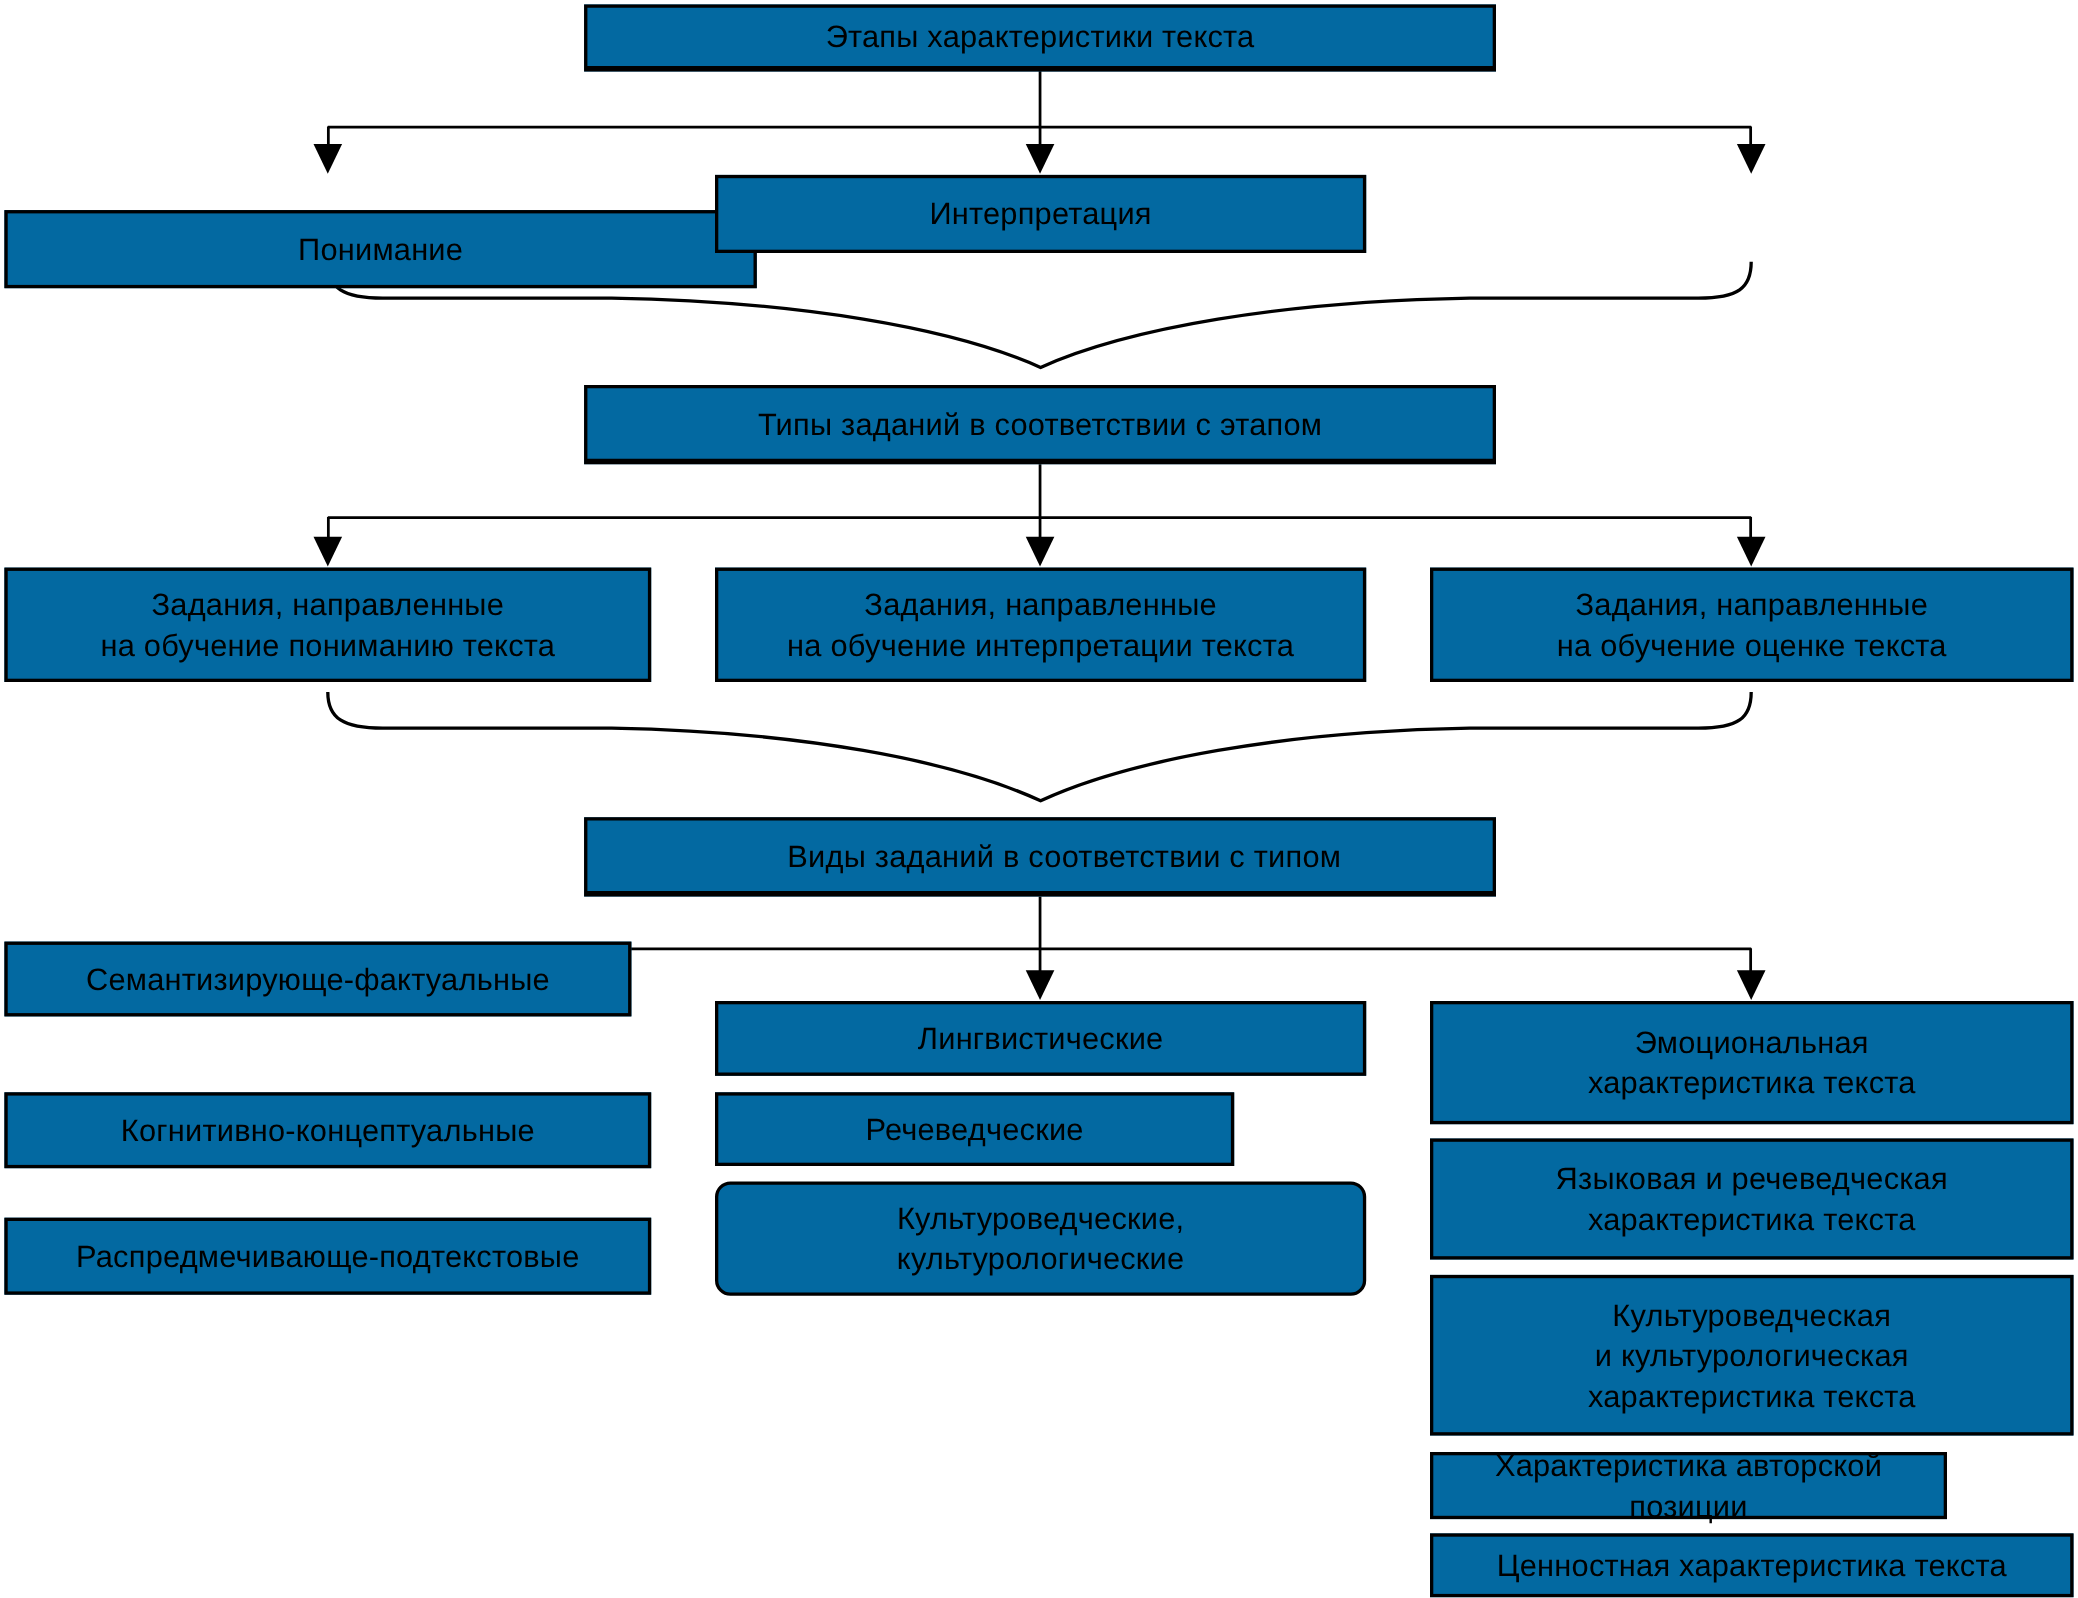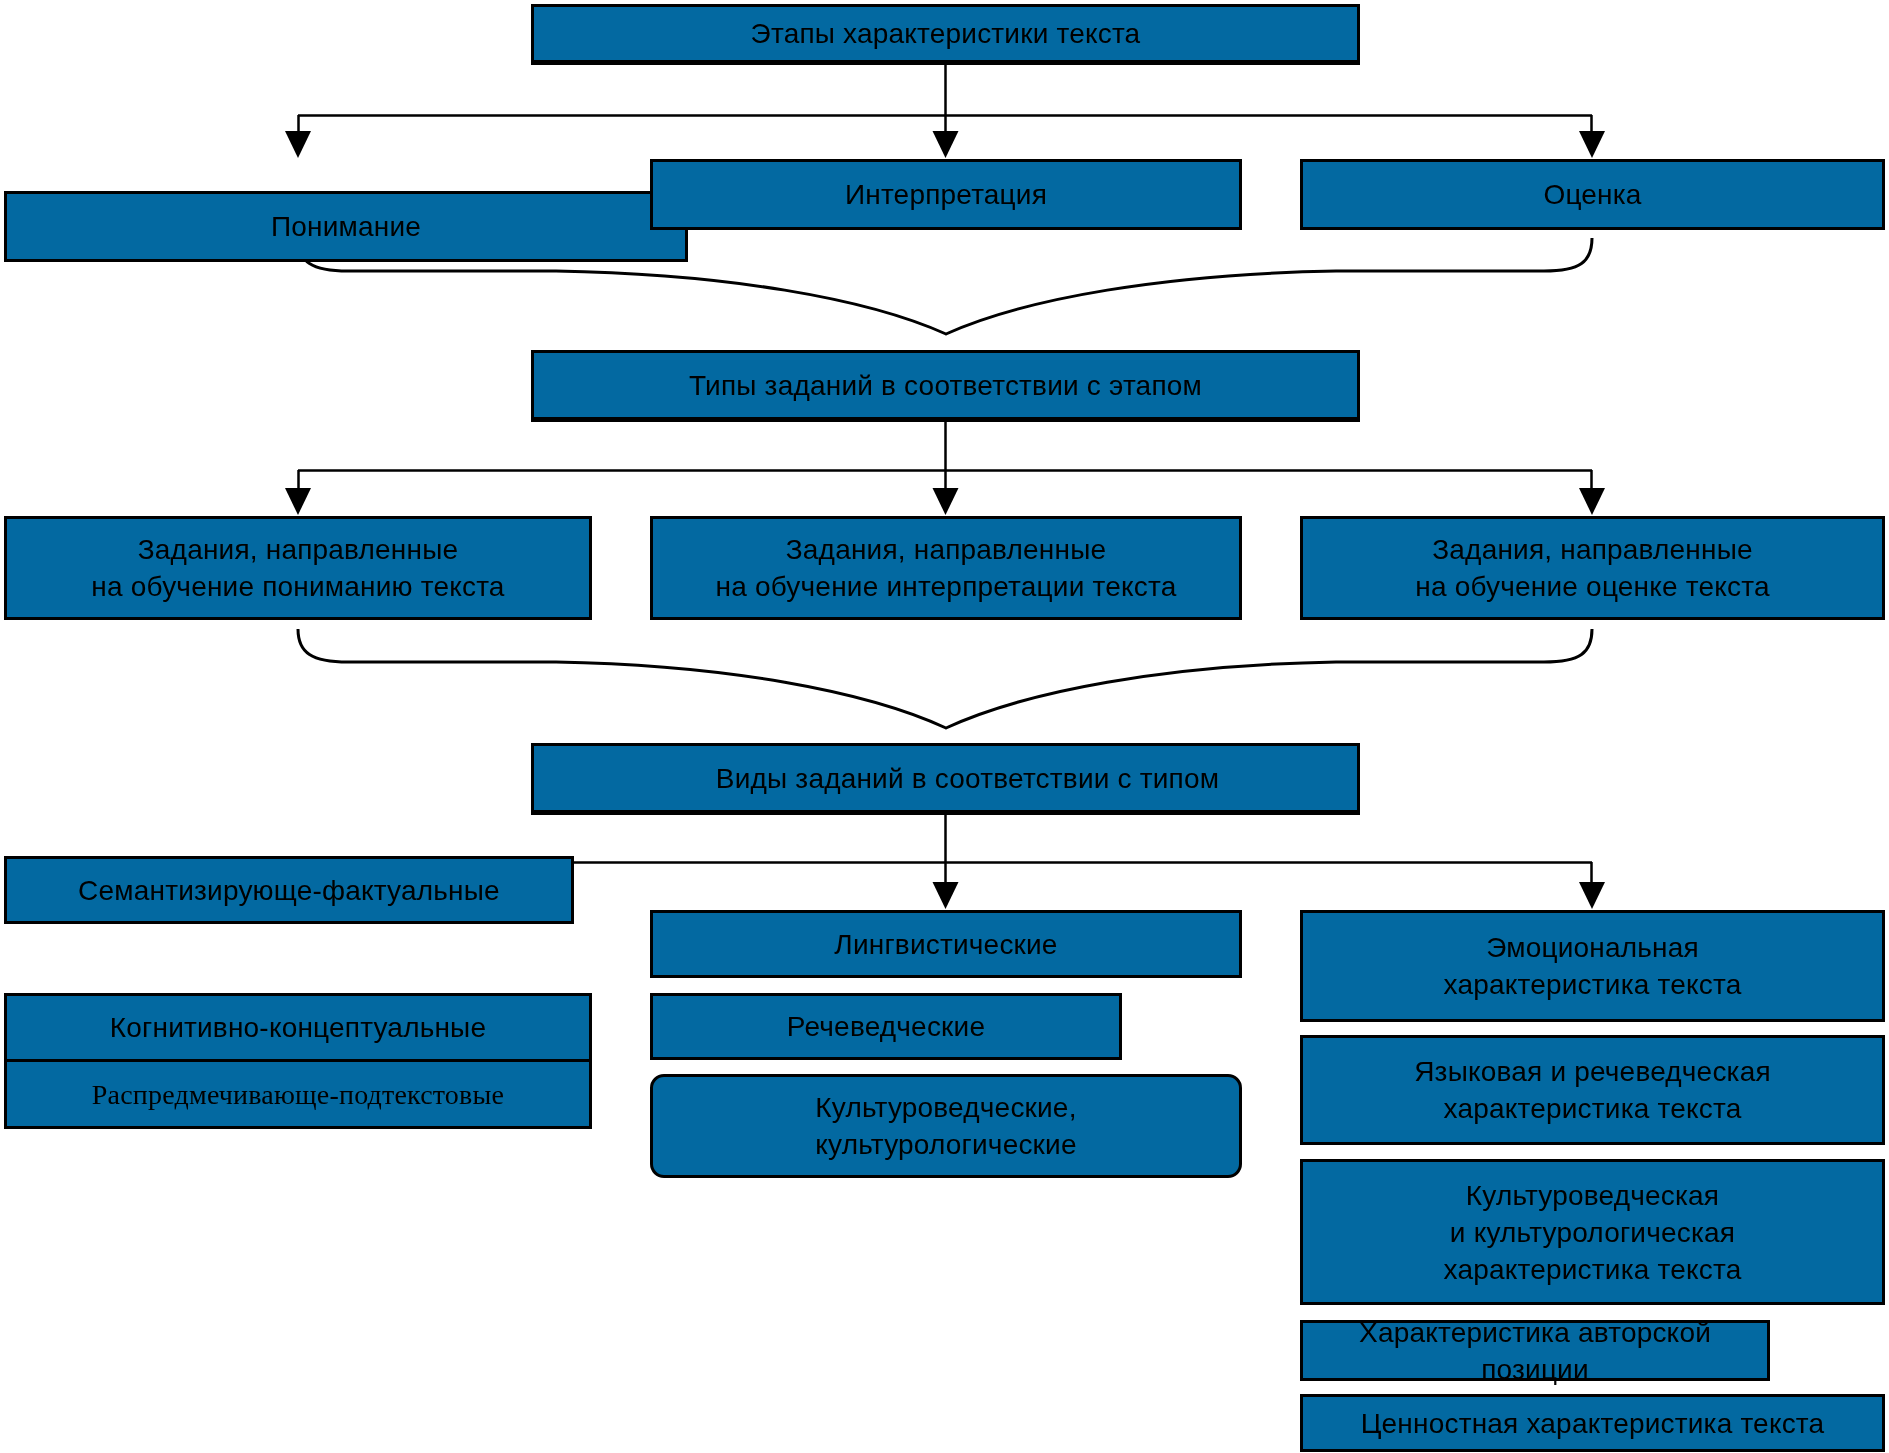--- a/index.html
+++ b/index.html
@@ -61,36 +61,35 @@
     <path d="M298 862.5 H1592 M298.5 862 V901 M1591.5 862 V901"></path>
     <polygon fill="#000000" stroke="none" points="285,882 311,882 298,909"></polygon>
     <polygon fill="#000000" stroke="none" points="932.5,882 958.5,882 945.5,909"></polygon>
     <polygon fill="#000000" stroke="none" points="1579,882 1605,882 1592,909"></polygon>
   </svg>
 
   <div class="node title-node" style="left:531px; top:4px; width:829px; height:61px;">Этапы характеристики текста</div>
 
   <div class="node" style="left:4px; top:176px; width:684px; height:71px;margin-top:15px;">Понимание</div>
   <div class="node" style="left:650px; top:159px; width:592px; height:71px;">Интерпретация</div>
-  <div class="node" style="left:1300px; top:159px; width:585px; height:71px;">Оценка</div>
 
   <div class="node title-node" style="left:531px; top:350px; width:829px; height:72px;">Типы заданий в соответствии с этапом</div>
 
   <div class="node" style="left:4px; top:516px; width:588px; height:104px;">Задания, направленные
 на обучение пониманию текста</div>
   <div class="node" style="left:650px; top:516px; width:592px; height:104px;">Задания, направленные
 на обучение интерпретации текста</div>
   <div class="node" style="left:1300px; top:516px; width:585px; height:104px;">Задания, направленные
 на обучение оценке текста</div>
 
   <div class="node title-node" style="left:531px; top:743px; width:829px; height:72px;padding-left:44px;">Виды заданий в соответствии с типом</div>
 
   <div class="node" style="left:4px; top:856px; width:570px; height:68px;">Семантизирующе-фактуальные</div>
   <div class="node" style="left:4px; top:993px; width:588px; height:69px;">Когнитивно-концептуальные</div>
-  <div class="node" style="left:4px; top:1059px; width:588px; height:70px;font-family:Liberation Serif, serif;">Распредмечивающе-подтекстовые</div>
+  <div class="node" style="left:4px; top:1107px; width:588px; height:70px;">Распредмечивающе-подтекстовые</div>
 
   <div class="node" style="left:650px; top:910px; width:592px; height:68px;">Лингвистические</div>
   <div class="node" style="left:650px; top:993px; width:472px; height:67px;">Речеведческие</div>
   <div class="node" style="left:650px; top:1074px; width:592px; height:104px;border-radius:14px;">Культуроведческие,
 культурологические</div>
 
   <div class="node" style="left:1300px; top:910px; width:585px; height:112px;">Эмоциональная
 характеристика текста</div>
   <div class="node" style="left:1300px; top:1035px; width:585px; height:110px;">Языковая и речеведческая
 характеристика текста</div>

